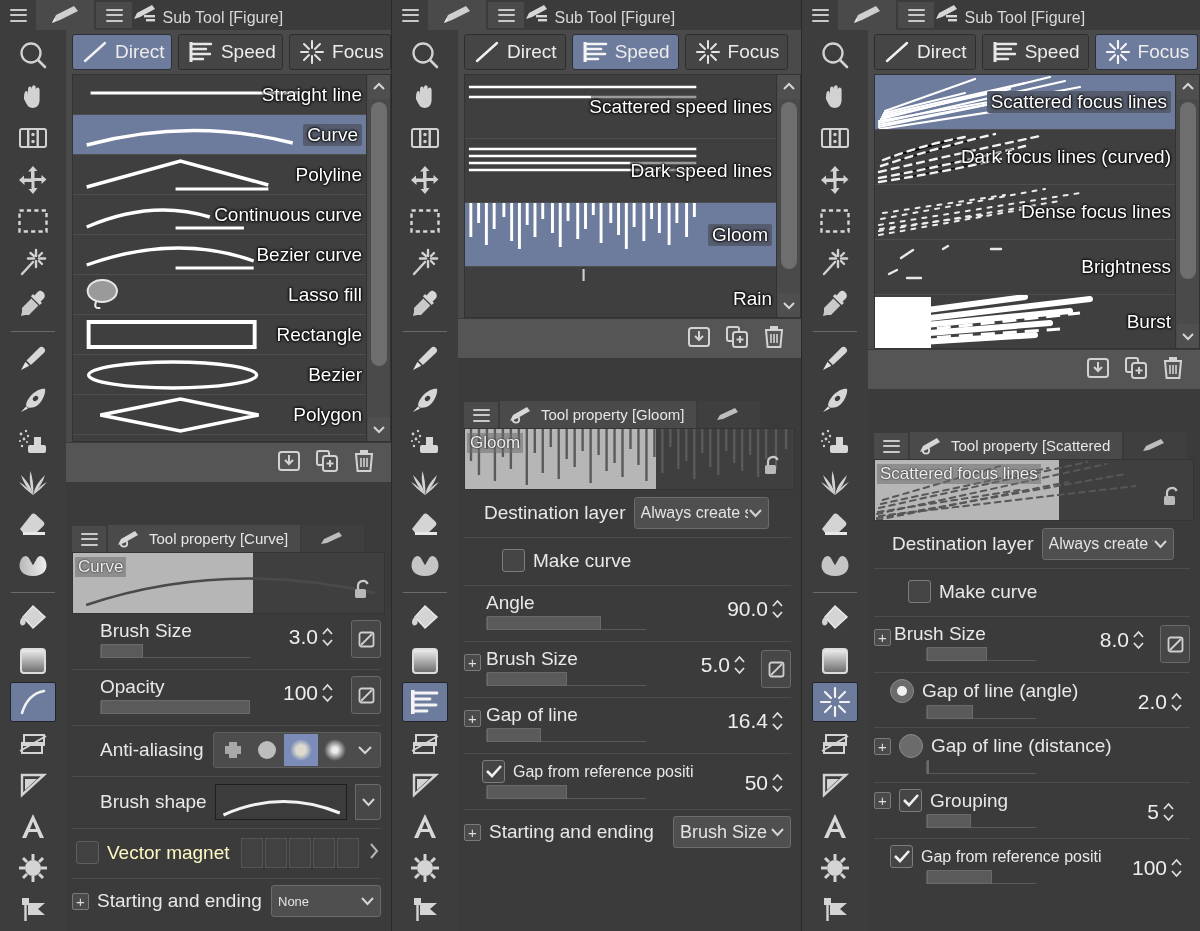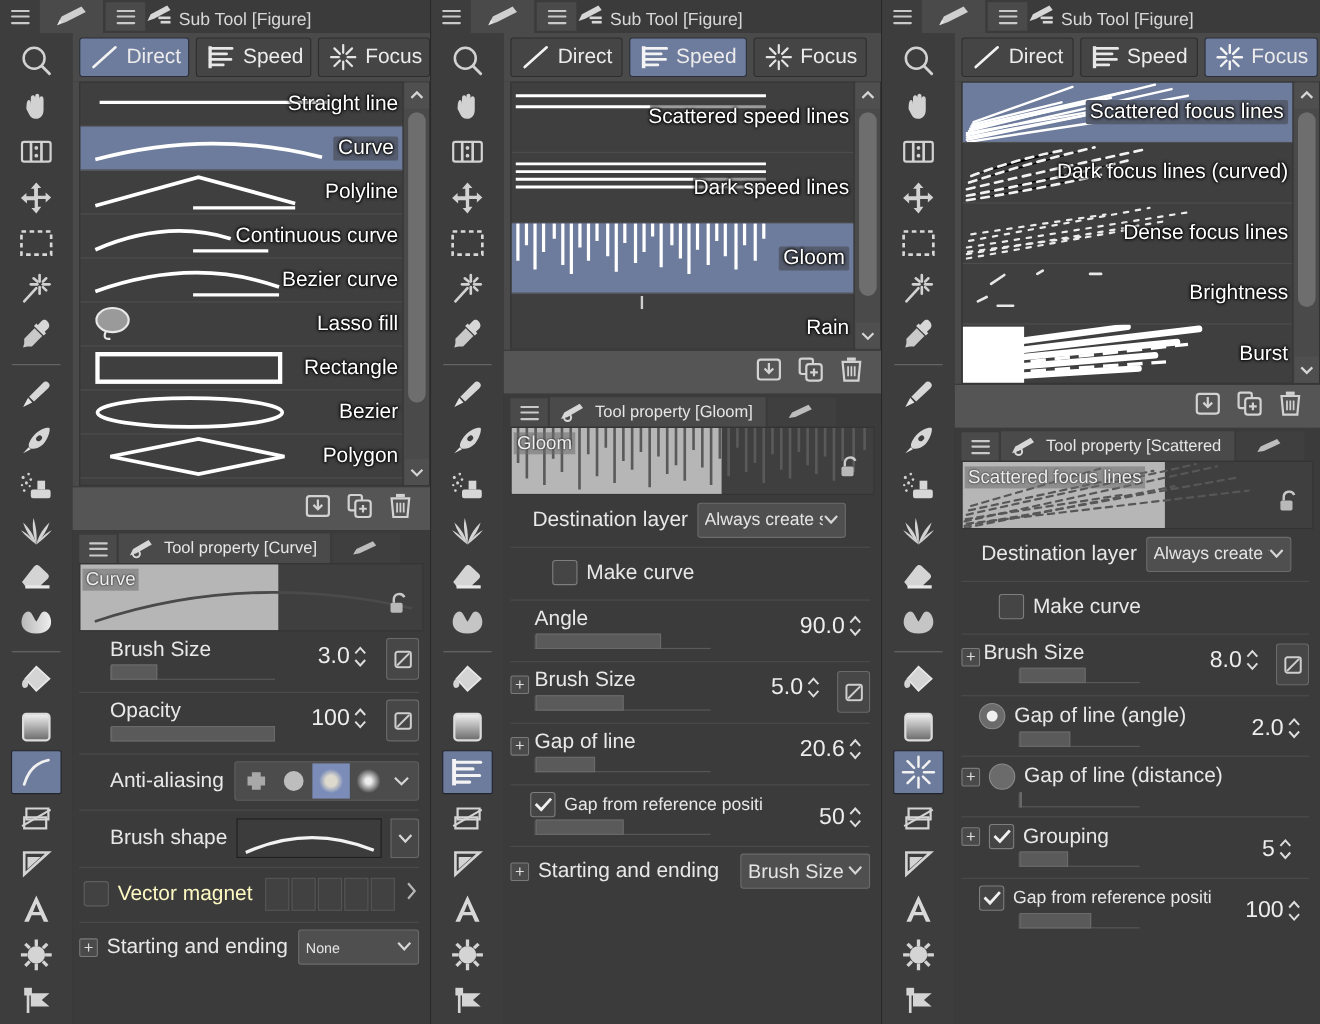--- a/index.html
+++ b/index.html
@@ -63,21 +63,21 @@
         border:1px solid #333; border-left:none;}
   .vsb .ar{ width:22px;height:24px;display:flex;align-items:center;justify-content:center;background:#4f4f4f;}
   .vsb .trk{ flex:1; width:22px; background:#4a4a4a; padding:2px 3px;}
   .vsb .th{ width:16px; background:#6e6e6e; border-radius:8px;}
 
   
   .lfoot{ height:40px; background:#555; display:flex;align-items:center;justify-content:flex-end;
           gap:14px; padding-right:16px; flex:0 0 40px; border-top:1px solid #3a3a3a;}
 
   
-  .tp{ flex:1; display:flex; flex-direction:column; min-height:0; background:#3b3b3b; }
+  .tp{ flex:1; display:flex; flex-direction:column; min-height:0; background:#3b3b3b;margin-top:40px; }
   .tphead{ height:30px; display:flex; align-items:flex-end; background:#3b3b3b; flex:0 0 30px; padding-left:6px;}
   .tphead .hb{ width:34px;height:26px;background:#4a4a4a;display:flex;align-items:center;justify-content:center;margin-right:2px;}
   .tphead .tab{ height:27px;background:#4a4a4a;display:flex;align-items:center;gap:7px;padding:0 12px 0 8px;}
   .tphead .tab2{ height:27px;width:62px;background:#3f3f3f;margin-left:2px;display:flex;align-items:center;justify-content:center;}
   .tphead .ttxt{font-size:15px;color:#e6e6e6;white-space:nowrap;}
 
   .preview{ height:62px; margin:0 6px 0 6px; background:#3f3f3f; position:relative; overflow:hidden;
             border:1px solid #343434;}
   .preview .pvname{ position:absolute; left:2px; top:4px; font-size:17px; color:#efefef;
            background:rgba(110,110,110,.55); padding:0 3px; z-index:4; text-shadow:0 0 2px #000;}
@@ -1138,21 +1138,21 @@
                 </div>
             </div>
 
             <div class="prow">
               <span class="plus" style="position:absolute;left:0;top:12px">+</span>
               <div class="plab" style="padding-left:22px">Gap of line</div>
               <div class="slider" style="margin-left:22px;width:160px">
                   <i style="width:34%"></i>
                 </div>
               <div class="num" style="right:6px">
-                <span class="v">20.6</span>
+                <span class="v">16.4</span>
                 <span class="spin">
                     <svg width="15" height="24" viewBox="0 0 15 24">
                       <polyline points="3,9 7.5,4 12,9" fill="none" stroke="#ddd" stroke-width="1.8"></polyline>
                       <polyline points="3,15 7.5,20 12,15" fill="none" stroke="#ddd" stroke-width="1.8"></polyline>
                     </svg>
                   </span>
               </div>
             </div>
 
             <div class="prow">

